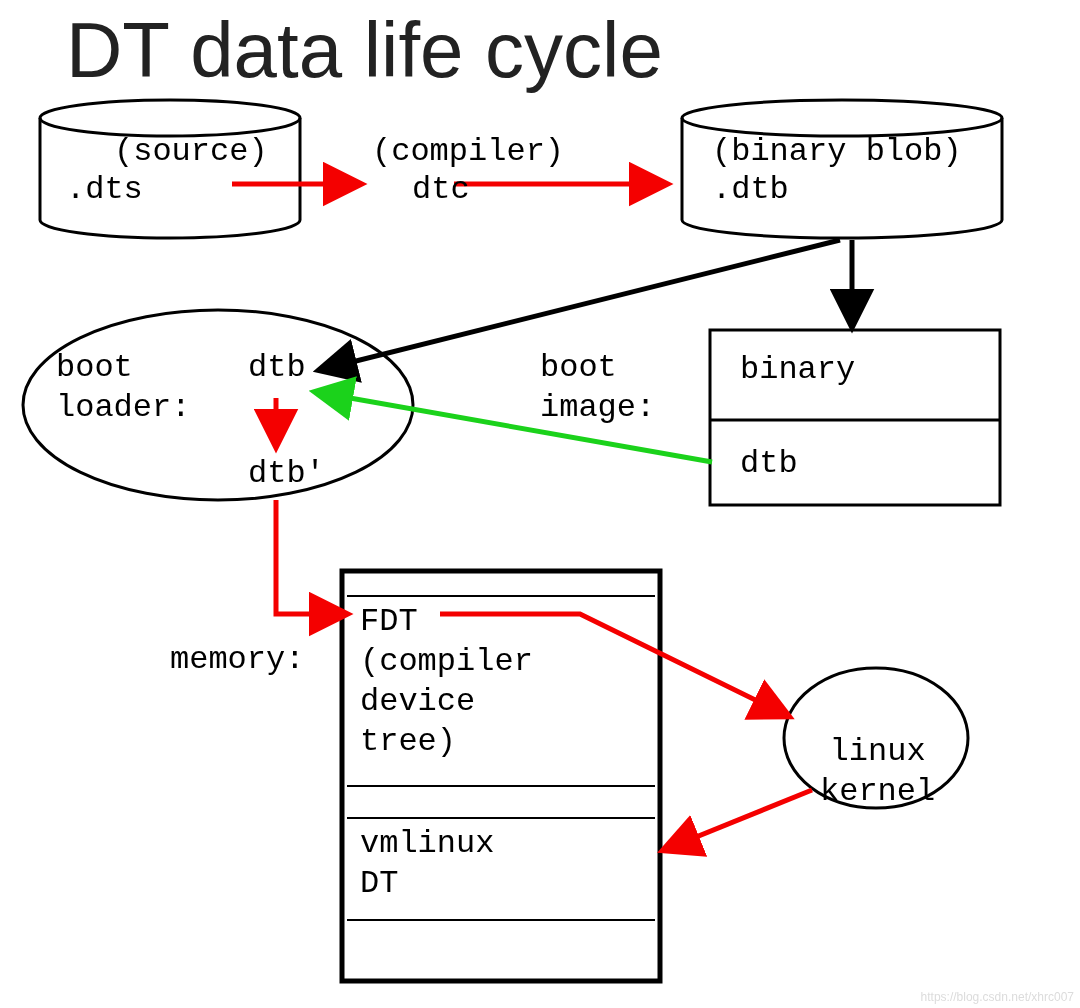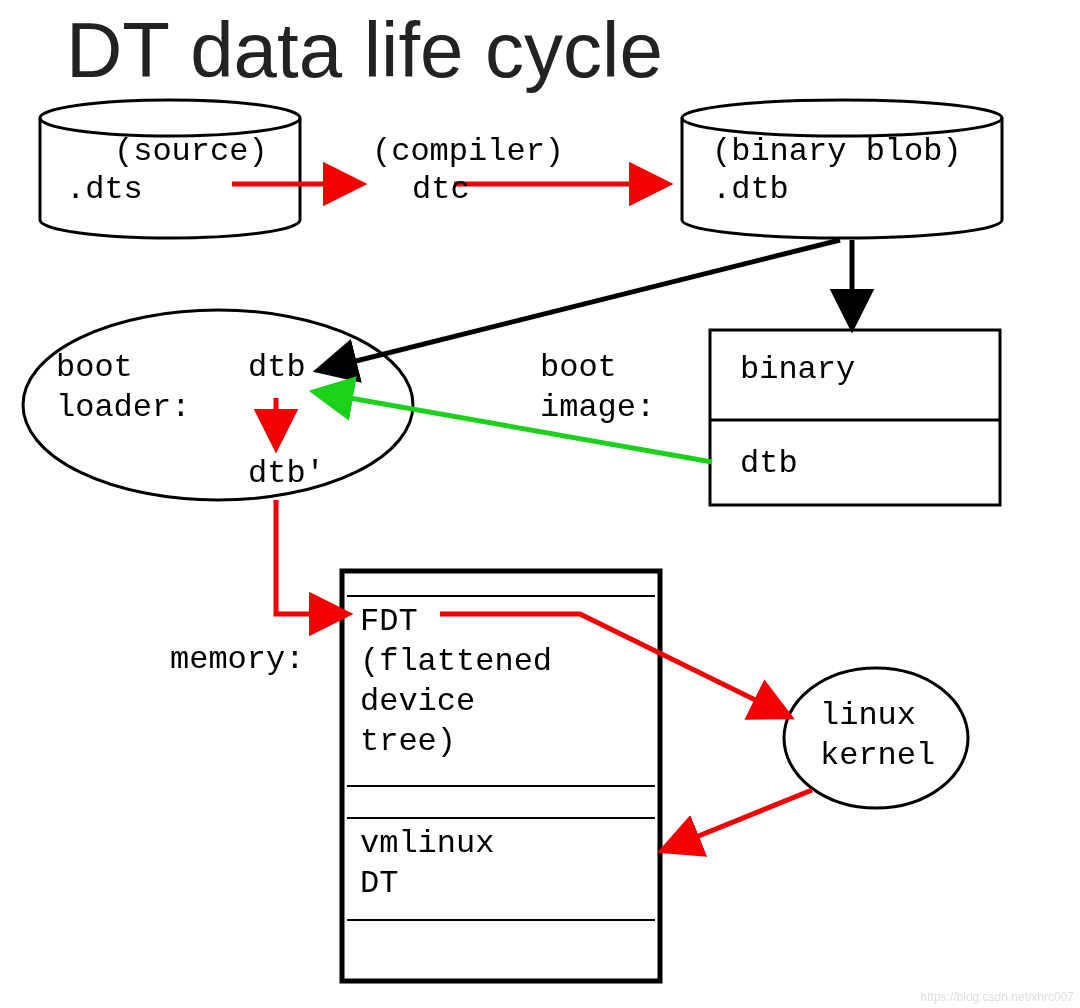--- a/index.html
+++ b/index.html
@@ -125,22 +125,22 @@
 <div class="label" style="left:248px; top:348px;">dtb</div>
 <div class="label" style="left:248px; top:454px;">dtb'</div>
 
 <div class="label" style="left:540px; top:348px;">boot
 image:</div>
 <div class="label" style="left:740px; top:350px;">binary</div>
 <div class="label" style="left:740px; top:444px;">dtb</div>
 
 <div class="label" style="left:170px; top:640px;">memory:</div>
 <div class="label" style="left:360px; top:602px;">FDT
-(flattened
+(compiler
 device
 tree)</div>
 <div class="label" style="left:360px; top:824px;">vmlinux
 DT</div>
 
-<div class="label" style="left:820px; top:696px;">linux
+<div class="label" style="left:820px; top:732px;text-align:center;">linux
 kernel</div>
 
 <div class="watermark" style="right:6px; bottom:4px;">https://blog.csdn.net/xhrc007</div>
 
 </body></html>

